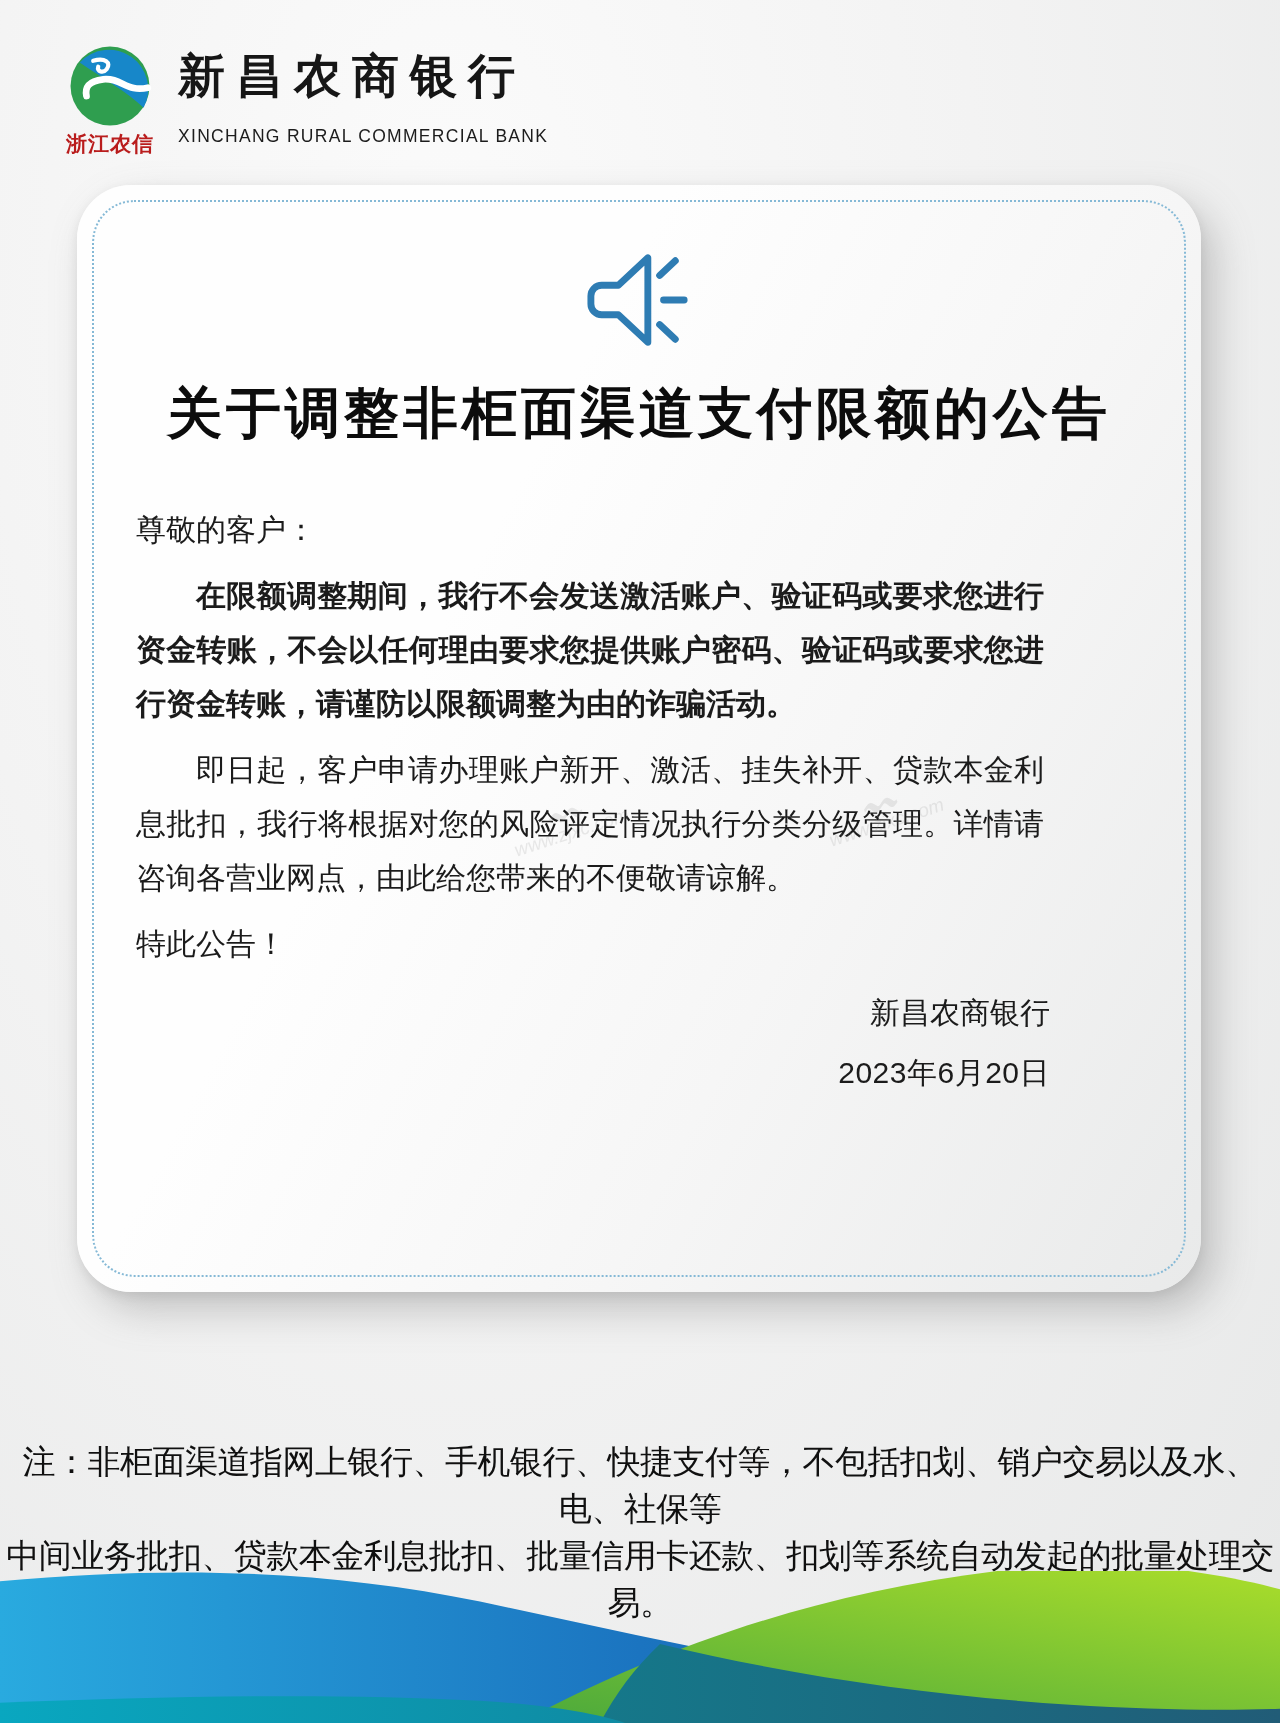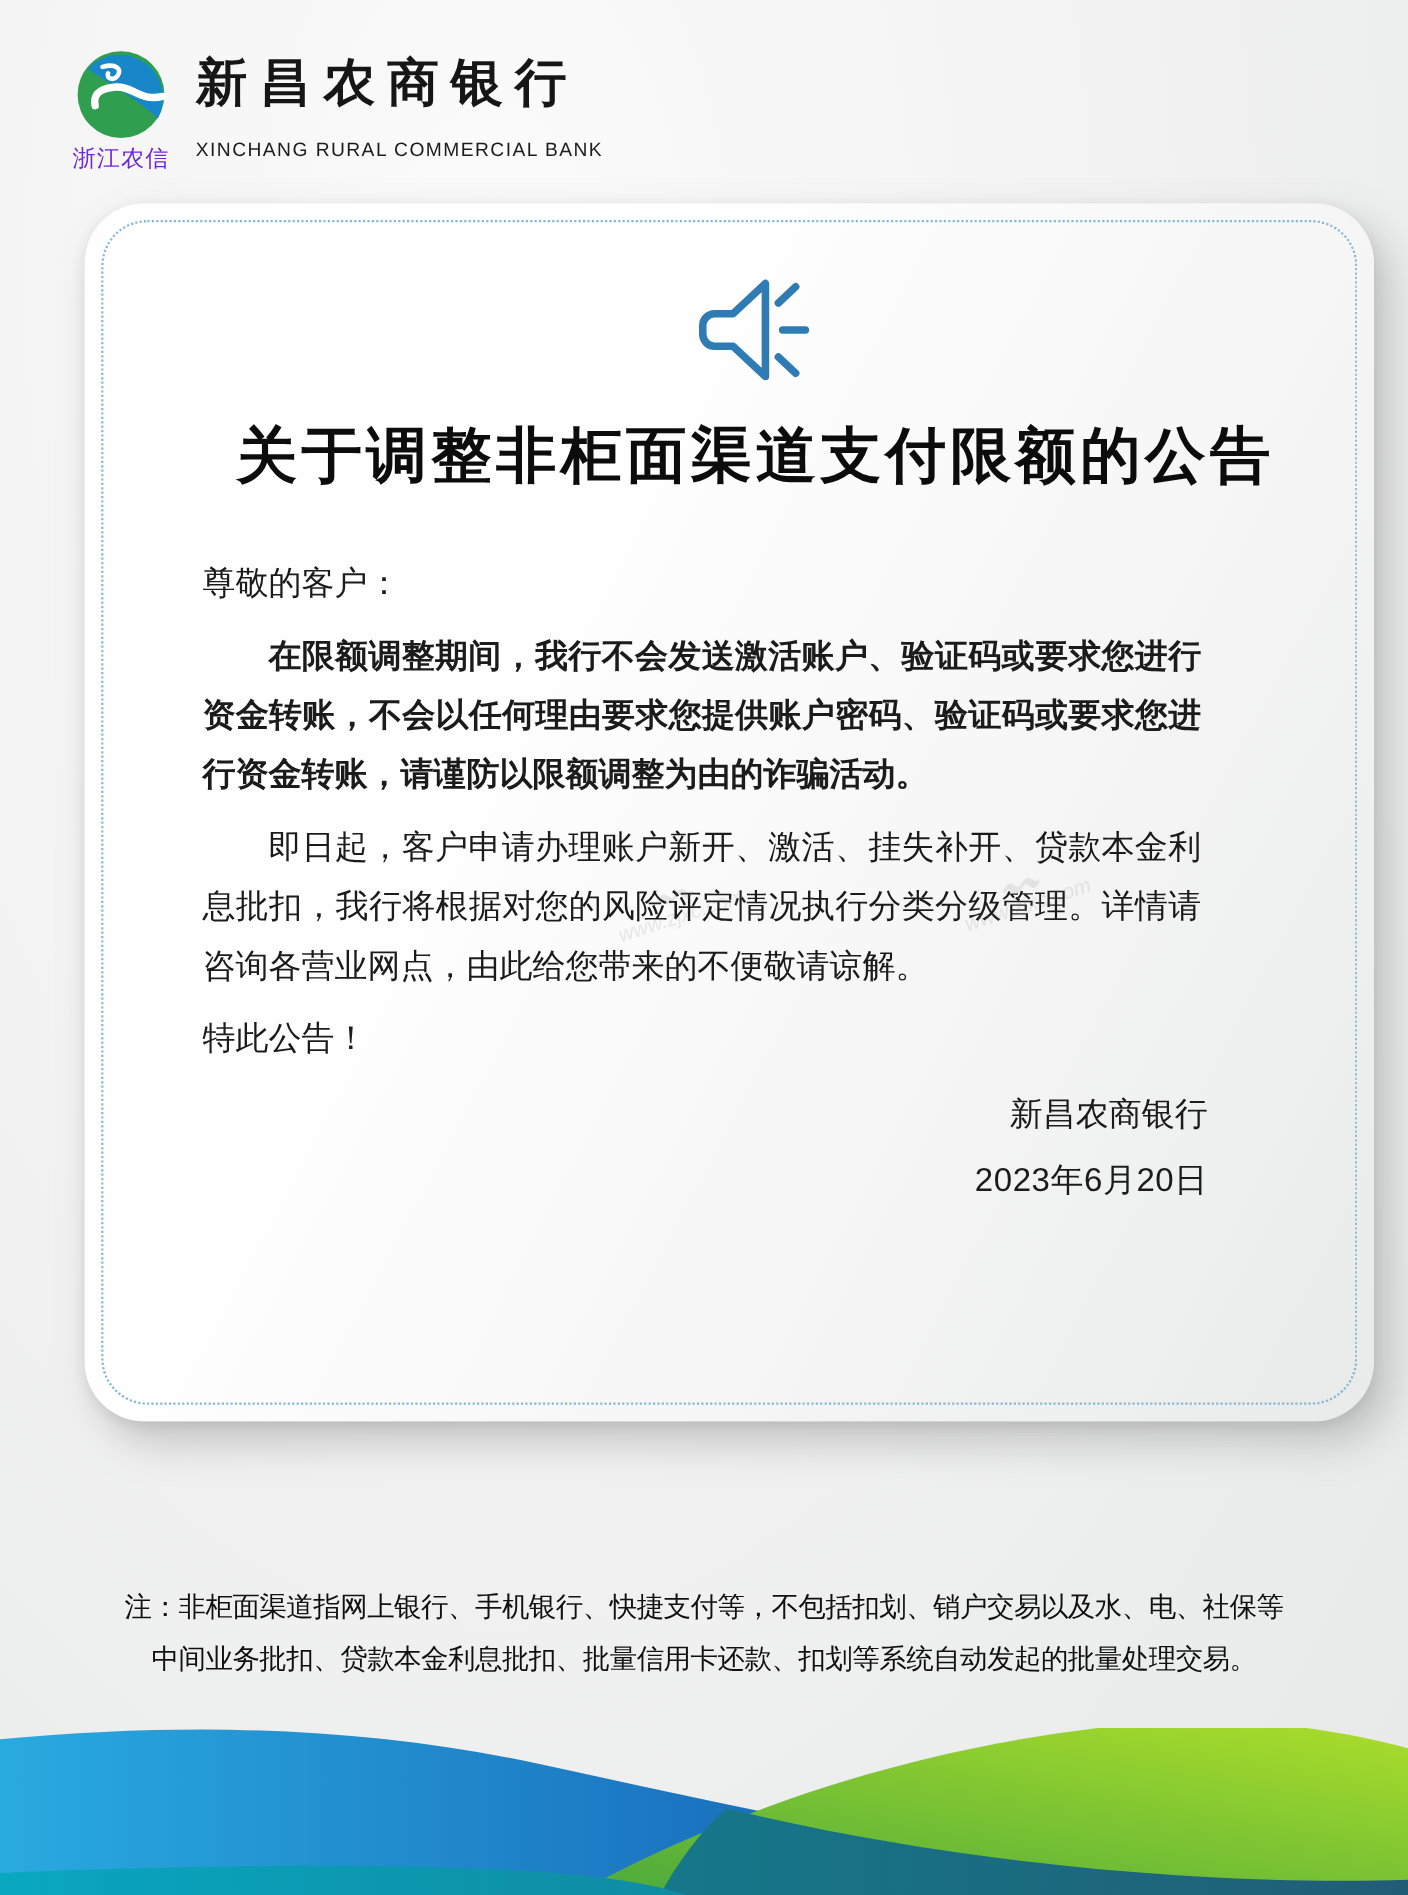--- a/index.html
+++ b/index.html
@@ -5,35 +5,34 @@
   html,body{margin:0;padding:0;}
   body{
     width:1280px;height:1723px;position:relative;overflow:hidden;
     font-family:"Liberation Sans","DejaVu Sans",sans-serif;
     background:radial-gradient(ellipse at 35% 15%, #fbfbfb 0%, #f3f3f3 45%, #e7e8e8 100%);
   }
   
   .brand{position:absolute;top:44px;left:58px;display:flex;align-items:flex-start;}
   .logo-wrap{display:flex;flex-direction:column;align-items:center;width:104px;}
   .logo-wrap svg{width:84px;height:84px;}
-  .logo-caption{color:#6d28d9;font-weight:normal;font-size:21px;letter-spacing:1px;margin-top:2px;}
+  .logo-caption{color:#b91c1c;font-weight:bold;font-size:21px;letter-spacing:1px;margin-top:2px;}
   .names{margin-left:16px;}
   .cn-name{
     font-family:"DejaVu Serif","Liberation Serif",serif;
     font-size:47px;font-weight:bold;color:#161616;letter-spacing:11px;
     line-height:64px;white-space:nowrap;
   }
   .en-name{font-size:17.5px;color:#1c1c1c;letter-spacing:1.3px;margin-top:18px;white-space:nowrap;}
   
   .card{
     position:absolute;left:77px;top:185px;width:1124px;height:1107px;
     background:linear-gradient(118deg,#fefefe 35%,#f6f6f6 65%,#e9eaea 100%);
     border-radius:54px;
     box-shadow:14px 18px 38px rgba(110,110,110,.35), 0 4px 12px rgba(0,0,0,.08);
-    padding-left:48px;
   }
   .dotted-frame{
     position:absolute;left:15px;top:15px;right:15px;bottom:15px;
     border:2px dotted #85b9d6;border-radius:42px;
   }
   .speaker{margin-top:64px;text-align:center;}
   .speaker svg{width:108px;height:102px;}
   .title{
     margin-top:22px;text-align:center;
     font-size:55px;font-weight:bold;color:#0c0c0c;letter-spacing:4px;white-space:nowrap;
@@ -53,21 +52,21 @@
   
   .wm{
     position:absolute;color:rgba(130,130,130,.16);font-style:italic;
     transform:rotate(-18deg);font-size:19px;line-height:20px;text-align:center;
     user-select:none;pointer-events:none;
   }
   .wm .swoosh{font-size:34px;display:block;letter-spacing:6px;}
   
   .footnote{
     position:absolute;top:1438px;left:0;width:1280px;text-align:center;
-    font-size:25px;color:#101010;line-height:47px;letter-spacing:-0.5px;
+    font-size:33px;color:#101010;line-height:47px;letter-spacing:-0.5px;
   }
   
   .waves{position:absolute;left:0;bottom:0;width:1280px;height:152px;display:block;}
 </style>
 </head>
 <body>
 
 <div class="brand">
   <div class="logo-wrap">
     <svg viewBox="0 0 100 100" aria-hidden="true">

